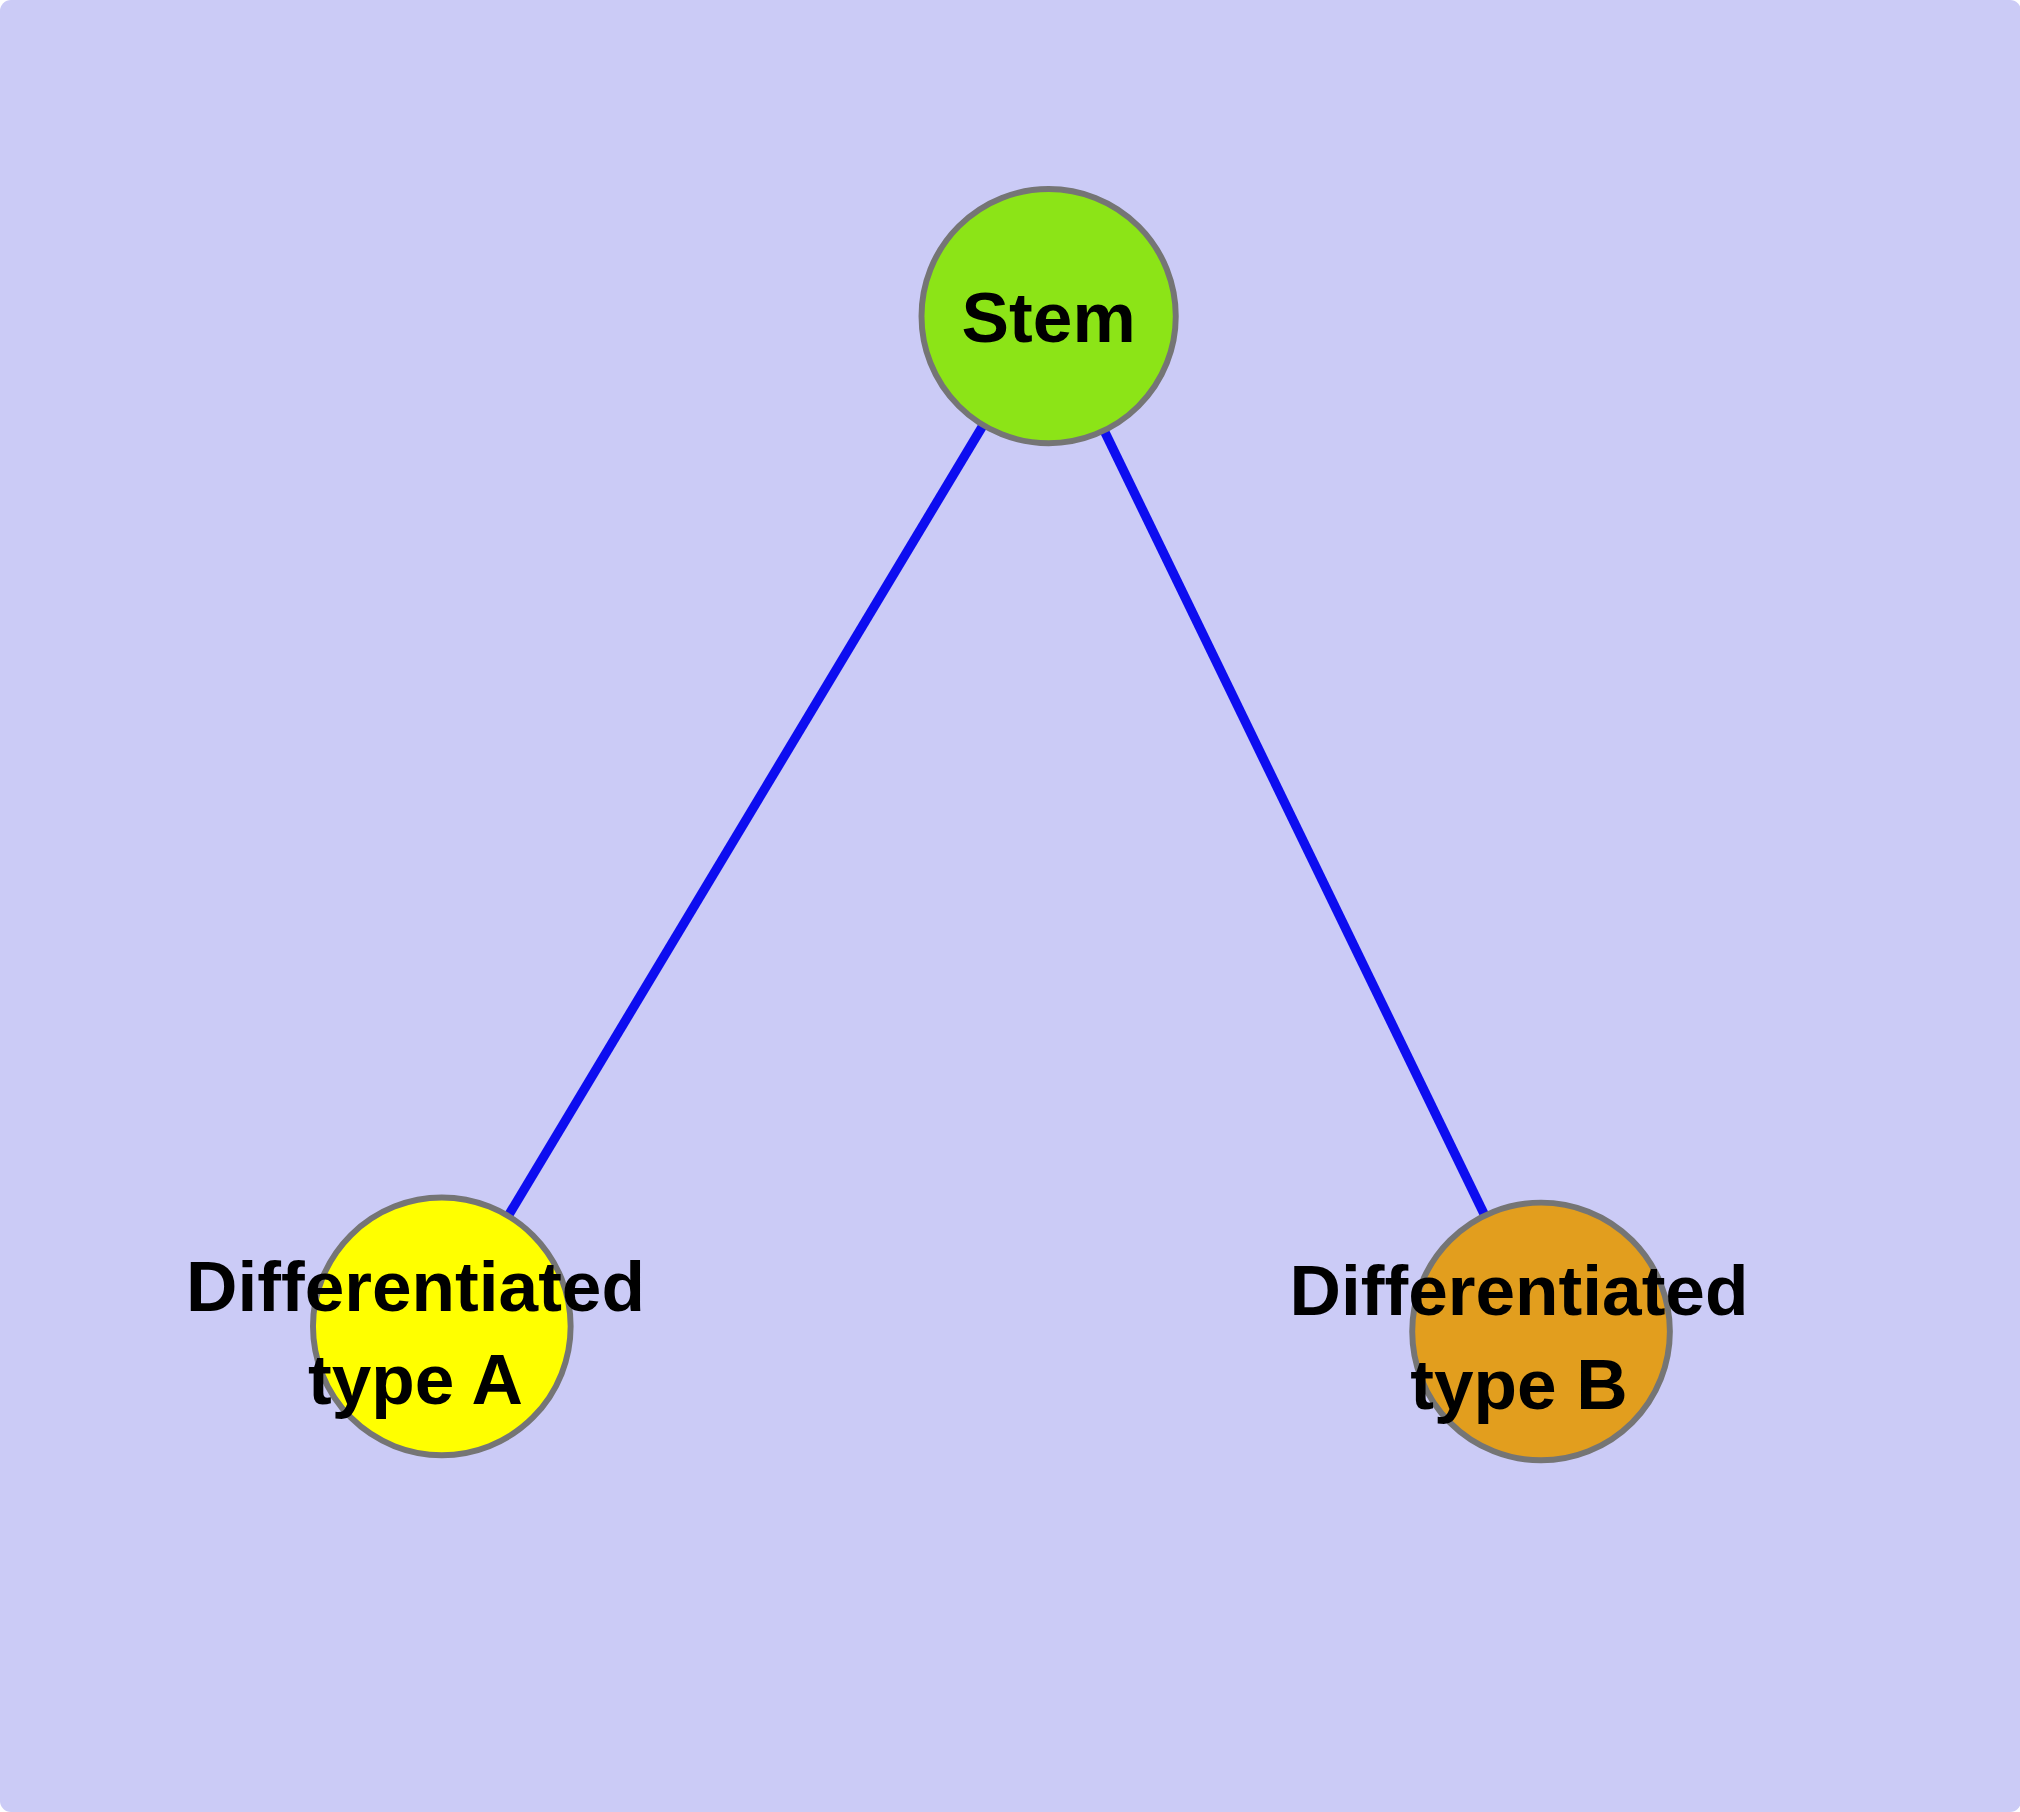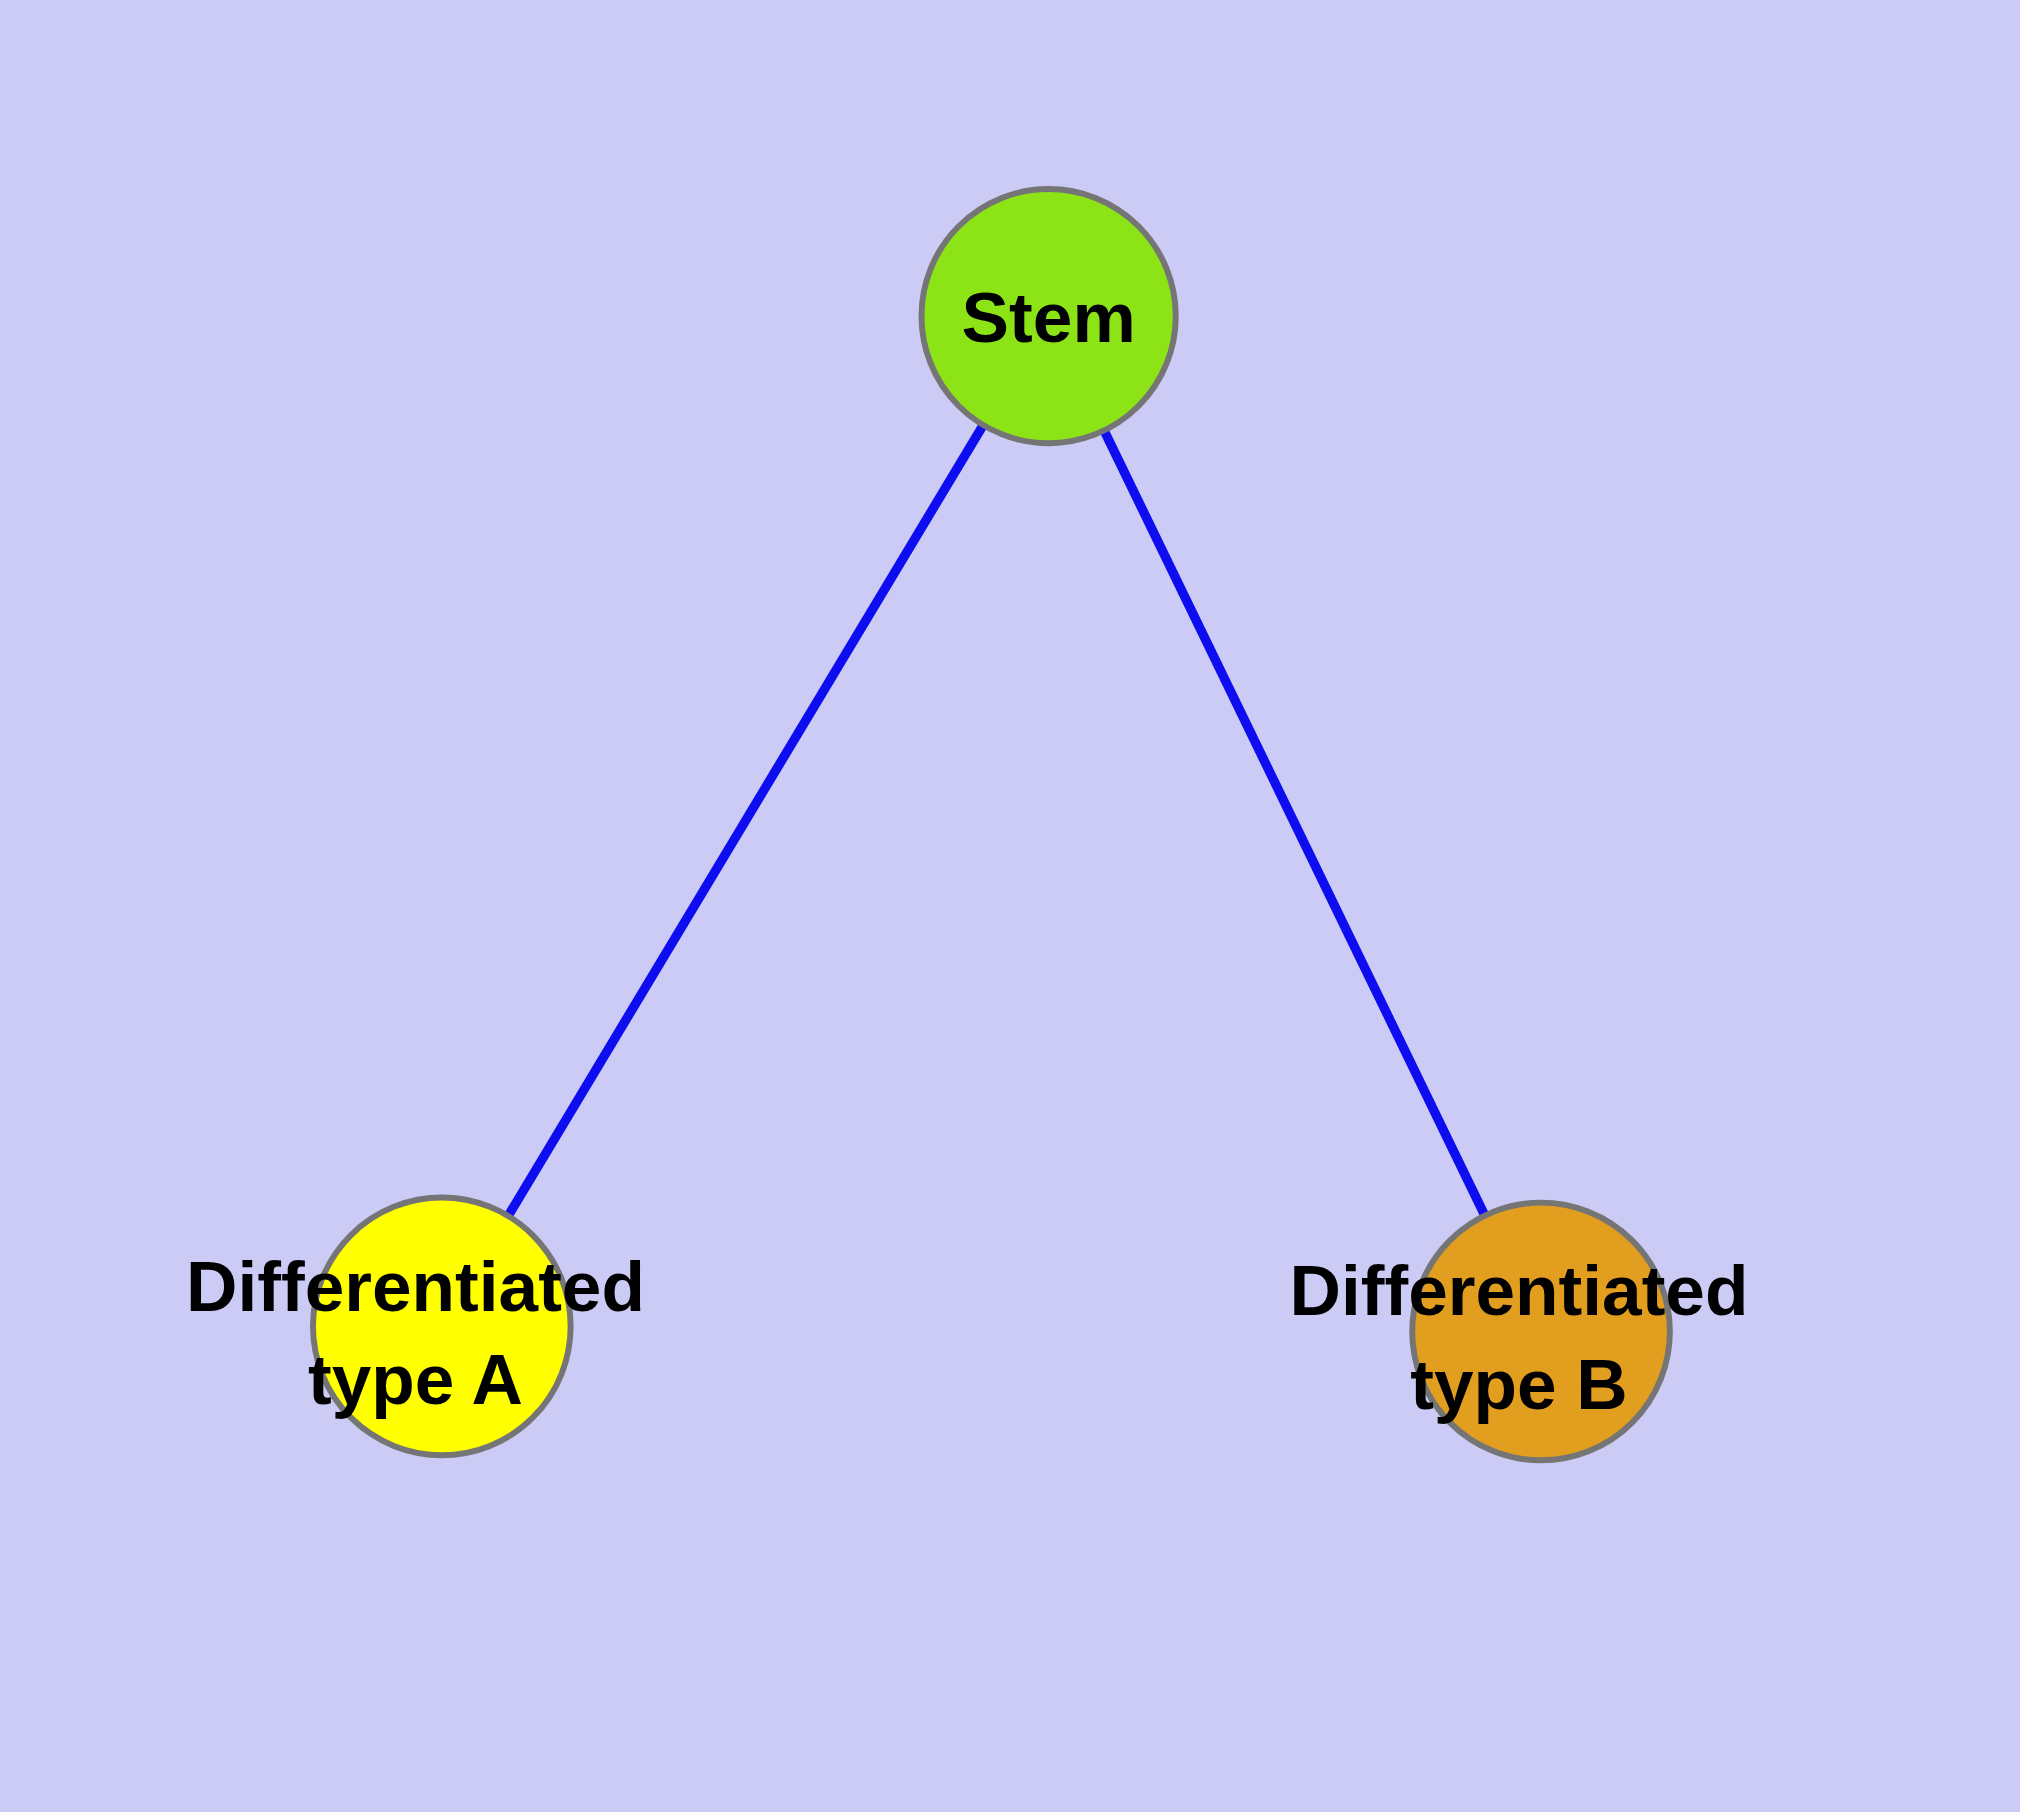--- a/index.html
+++ b/index.html
@@ -30,21 +30,21 @@
   .node-label {
     font-family: "Liberation Sans", sans-serif;
     font-weight: bold;
     font-size: 84px;
     text-anchor: middle;
   }
 </style>
 </head>
 <body>
 
-<div class="canvas" style="background-color: rgb(203, 203, 246);">
+<div class="canvas" style="background-color: rgb(203, 203, 246); border-radius: 11px;">
 
   <svg viewBox="0 0 2384 2138">
 
     <line class="edge" x1="1237" y1="373" x2="521" y2="1565" style="stroke: rgb(13, 13, 240);"></line>
     <line class="edge" x1="1237" y1="373" x2="1818" y2="1571" style="stroke: rgb(13, 13, 240);"></line>
 
     <circle class="node-circle" cx="1237" cy="373" r="150" style="fill: rgb(140, 228, 23); stroke: rgb(117, 117, 117);"></circle>
 
     <circle class="node-circle" cx="521" cy="1565" r="152" style="fill: rgb(255, 255, 0); stroke: rgb(117, 117, 117);"></circle>
 

